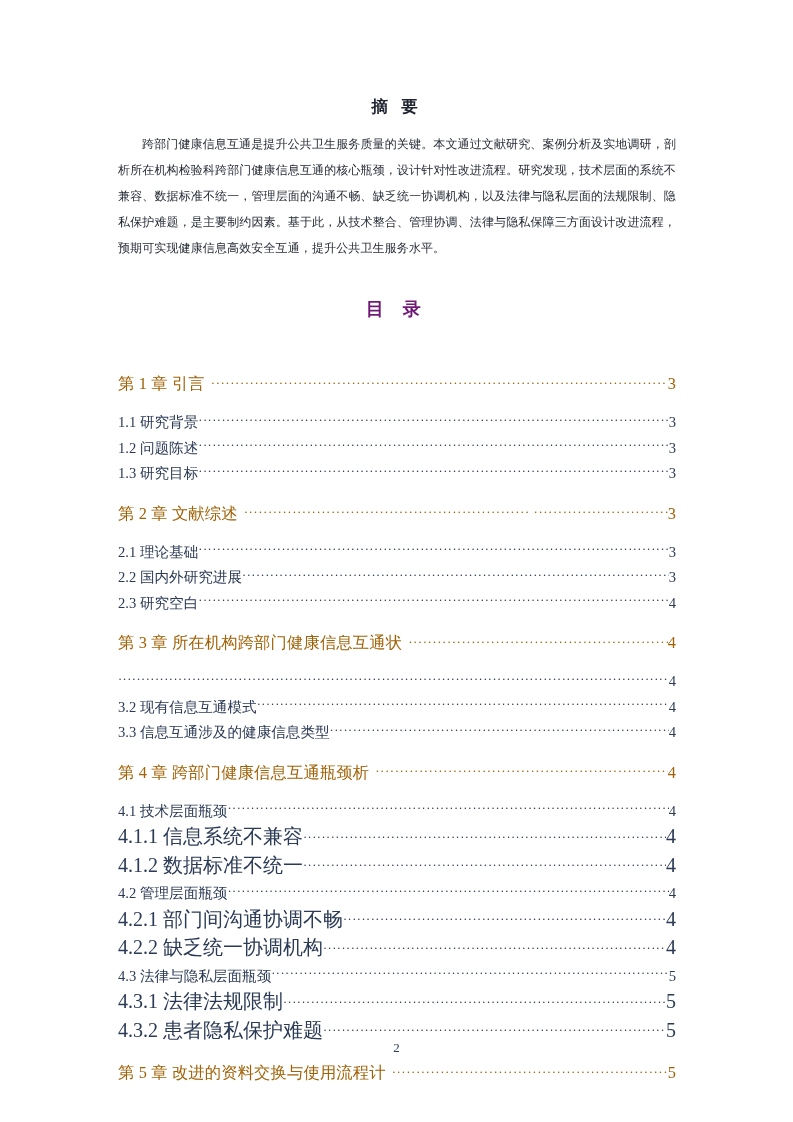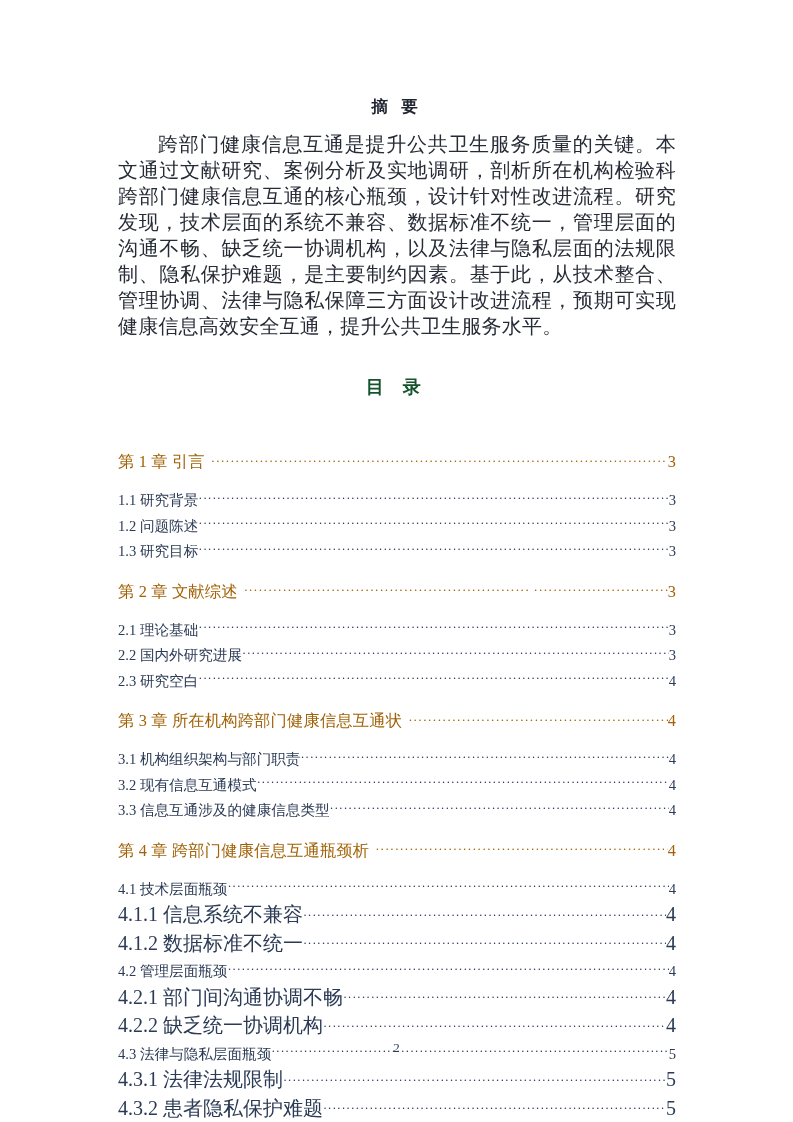--- a/index.html
+++ b/index.html
@@ -31,37 +31,37 @@
     margin-top: 96px;
     text-align: center;
     font-size: 16.5px;
     font-weight: bold;
     letter-spacing: 0.28em;
     color: #1f2430;
     font-family: "Liberation Serif", "DejaVu Serif", serif;
   }
   .abstract-body {
     margin-top: 13px;
-    font-size: 20px;
+    font-size: 12px;
     line-height: 26px;
     text-align: justify;
     text-justify: inter-character;
     text-indent: 2em;
     color: #262b36;
     letter-spacing: 0.01em;
   }
 
   
   .toc-title {
     margin-top: 36px;
     text-align: center;
     font-size: 18px;
     font-weight: bold;
     letter-spacing: 0.4em;
-    color: #14532d;
+    color: #701a75;
   }
 
   
   .toc {
     margin-top: 48px;
   }
   .toc-row {
     display: flex;
     align-items: baseline;
     width: 100%;
@@ -186,21 +186,20 @@
           <span class="label">2.3 研究空白</span>
           <span class="leader"></span>
           <span class="page-no">4</span>
         </div>
         <div class="toc-row lvl-chapter">
           <span class="label">第 3 章  所在机构跨部门健康信息互通状</span>
           <span class="leader"></span>
           <span class="page-no">4</span>
         </div>
         <div class="toc-row lvl-section">
-          <span class="label">3.1 机构组织架构与部门职责</span>
           <span class="leader"></span>
           <span class="page-no">4</span>
         </div>
         <div class="toc-row lvl-section">
           <span class="label">3.2 现有信息互通模式</span>
           <span class="leader"></span>
           <span class="page-no">4</span>
         </div>
         <div class="toc-row lvl-section">
           <span class="label">3.3 信息互通涉及的健康信息类型</span>

